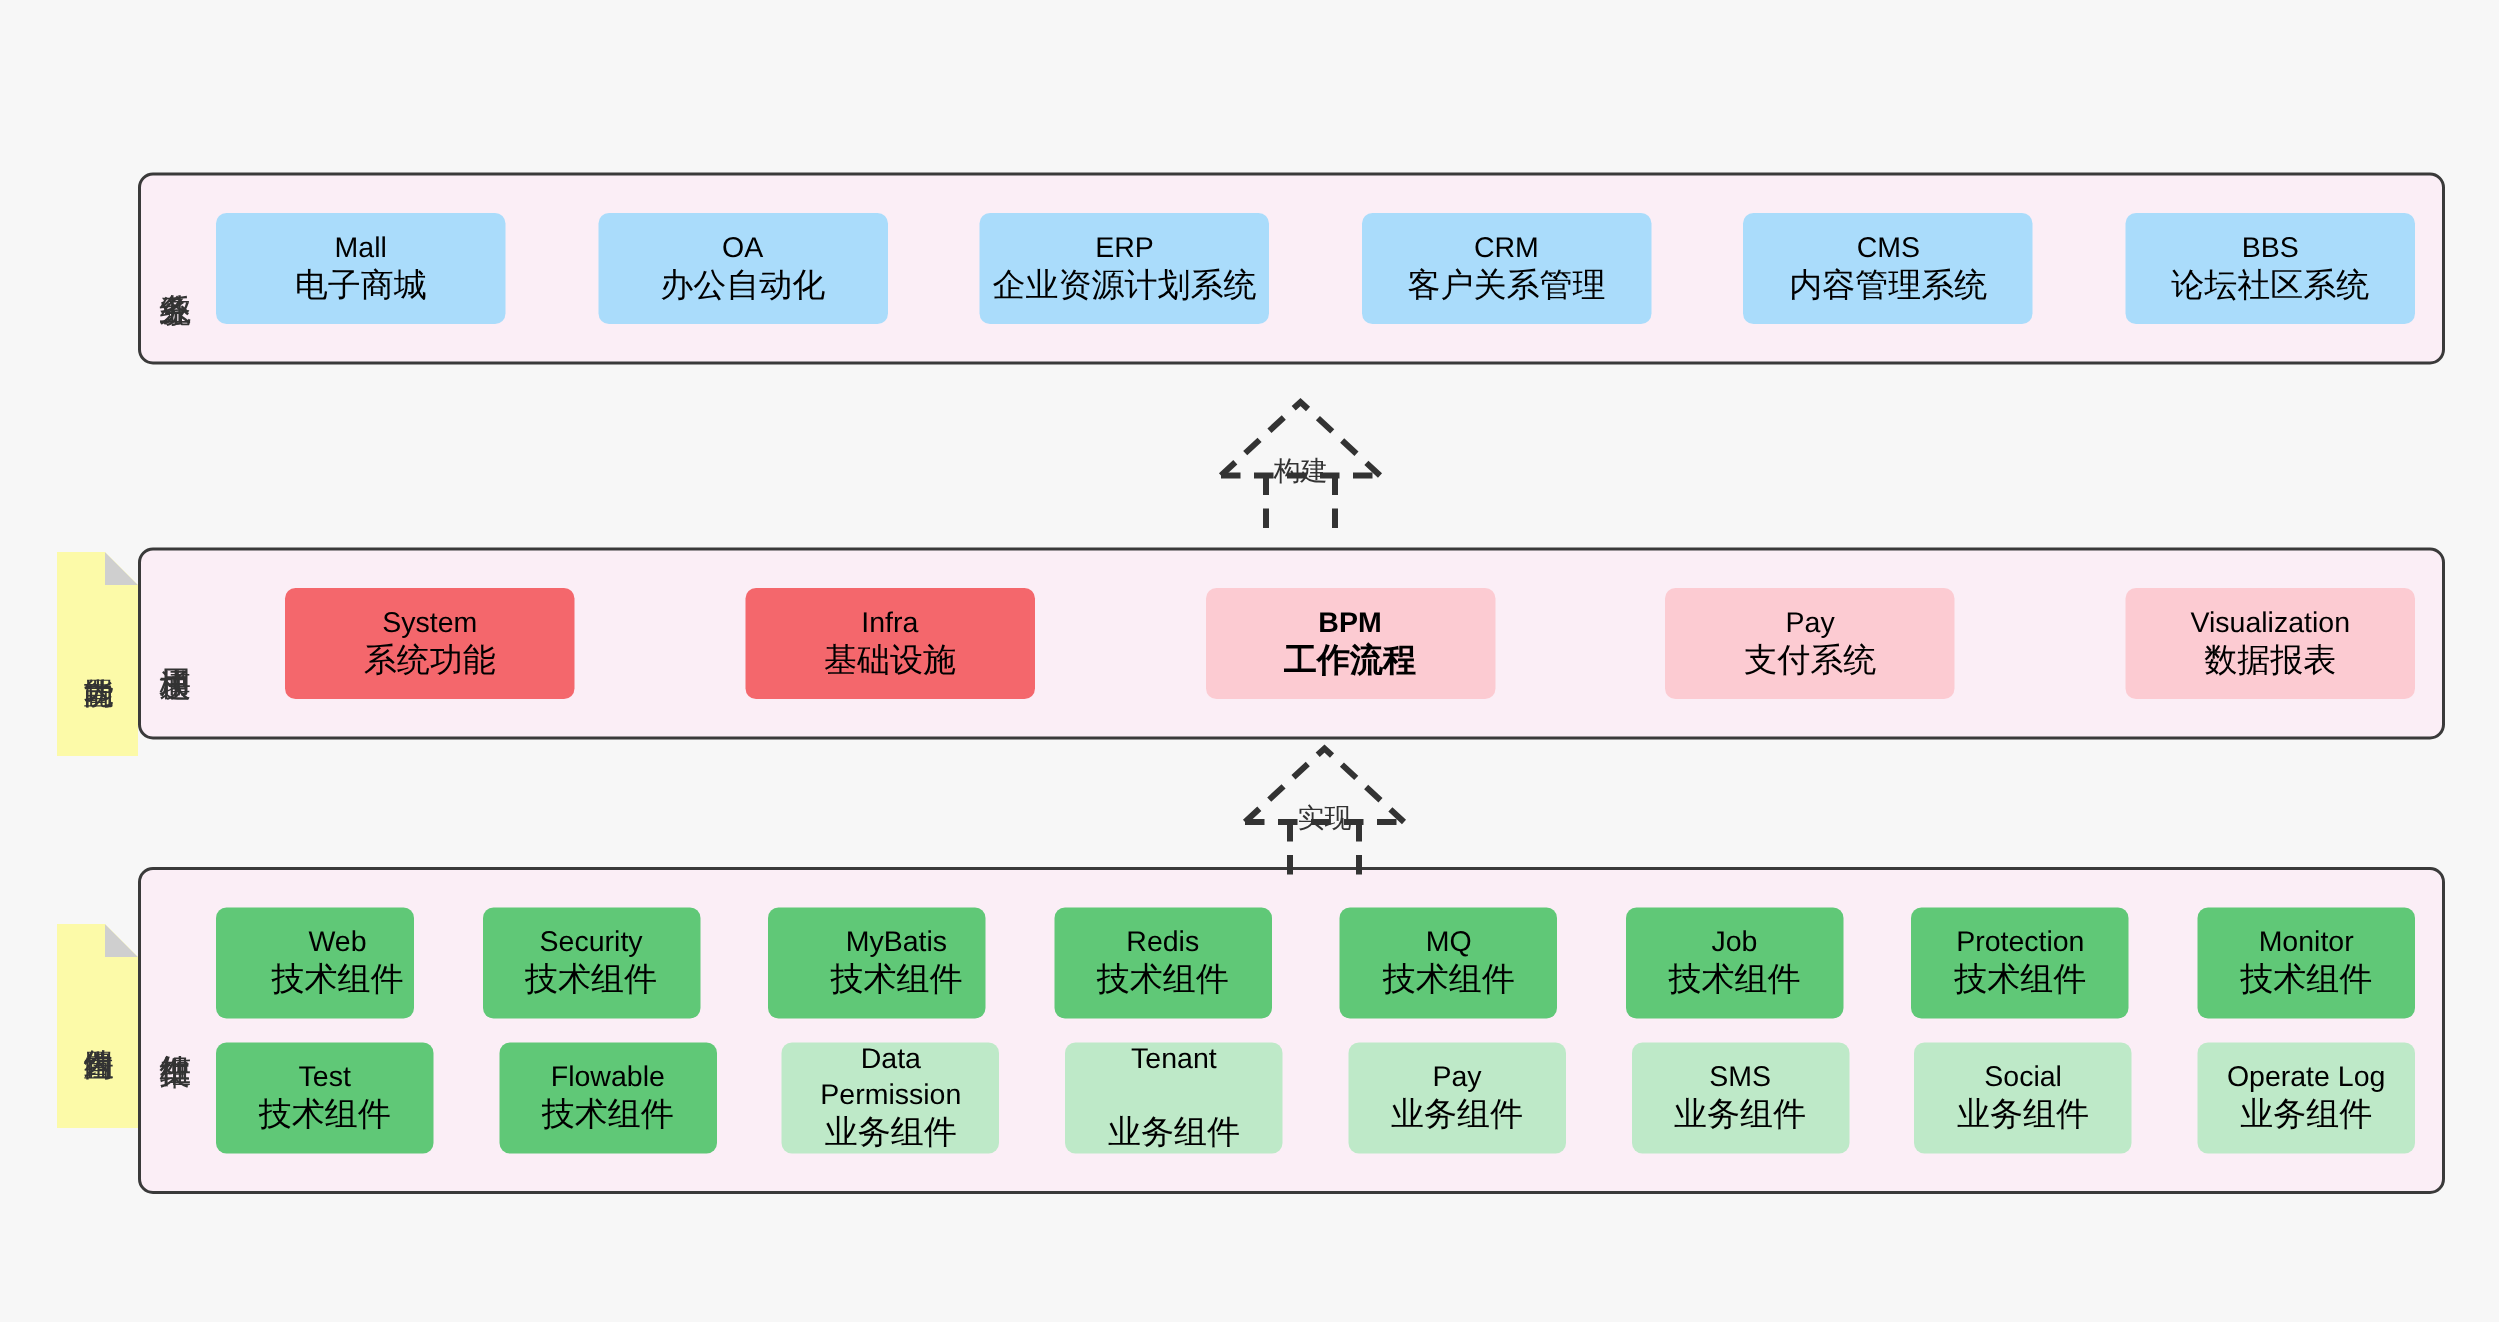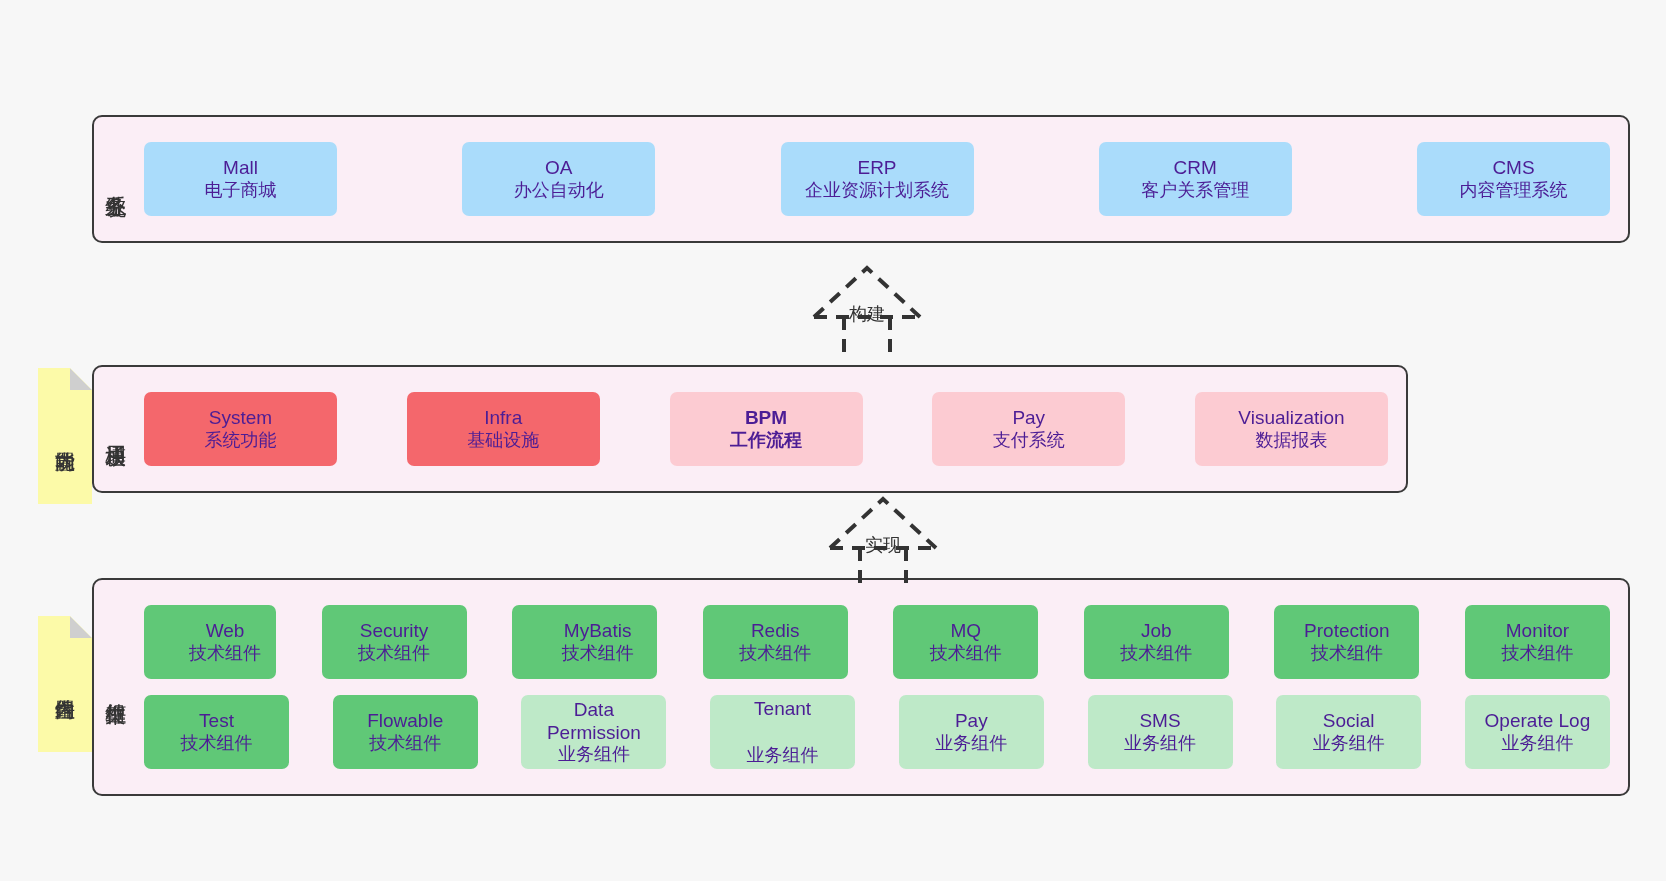--- a/index.html
+++ b/index.html
@@ -70,32 +70,32 @@
 
   
   .node {
     box-sizing: border-box;
     border-radius: 7px;
     display: flex;
     flex-direction: column;
     align-items: center;
     justify-content: center;
     text-align: center;
-    color: #4c1d95;
+    color: #000000;
     padding: 4px 6px;
     overflow: hidden;
   }
   .node .t1 {
     font-size: 19px;
     line-height: 1.22;
     white-space: nowrap;
   }
   .node .t1.wrap { white-space: normal; }
   .node .t2 {
-    font-size: 18px;
+    font-size: 22px;
     line-height: 1.22;
     white-space: nowrap;
   }
 
   .blue   { background: #aadcfb; }
   .red    { background: #f4676c; }
   .pinklt { background: #fccbd2; }
   .green  { background: #60c877; }
   .greenlt{ background: #bee9c8; }
 
@@ -168,20 +168,24 @@
         <div class="node blue" style="width:193px;height:74px;">
           <div class="t1">CRM</div>
           <div class="t2">客户关系管理</div>
         </div>
 
         <div class="node blue" style="width:193px;height:74px;">
           <div class="t1">CMS</div>
           <div class="t2">内容管理系统</div>
         </div>
 
+        <div class="node blue" style="width:193px;height:74px;">
+          <div class="t1">BBS</div>
+          <div class="t2">论坛社区系统</div>
+        </div>
 
       </div>
     </div>
   </div>
 
   <div class="arrow" style="left:792px; top:262px; width:150px; height:92px;">
     <svg width="150" height="92" viewBox="0 0 150 92">
 
       <polyline points="22,55 75,6 128,55" fill="none" stroke="#333333" stroke-width="4" stroke-dasharray="13,9" stroke-linecap="butt"></polyline>
       <polyline points="22,55 128,55" fill="none" stroke="#333333" stroke-width="4" stroke-dasharray="13,9" stroke-linecap="butt"></polyline>
@@ -190,21 +194,21 @@
       <polyline points="98,55 98,92" fill="none" stroke="#333333" stroke-width="4" stroke-dasharray="13,9"></polyline>
     </svg>
     <div class="lbl" style="left:57px; top:40px;">构建</div>
   </div>
 
   <div class="note" style="left:38px; top:368px; width:54px; height:136px;">
     <span class="fold"></span>
     <span>内置功能</span>
   </div>
 
-  <div class="layer" id="layer-module" style="left:92px; top:365px; width:1316px; height:128px;">
+  <div class="layer" id="layer-module" style="left:92px; top:365px; width:1538px; height:128px;gap:46px;">
     <div class="layer-title">通用模块</div>
     <div class="layer-body">
       <div class="row">
 
         <div class="node red" style="width:193px;height:74px;">
           <div class="t1">System</div>
           <div class="t2">系统功能</div>
         </div>
 
         <div class="node red" style="width:193px;height:74px;">

